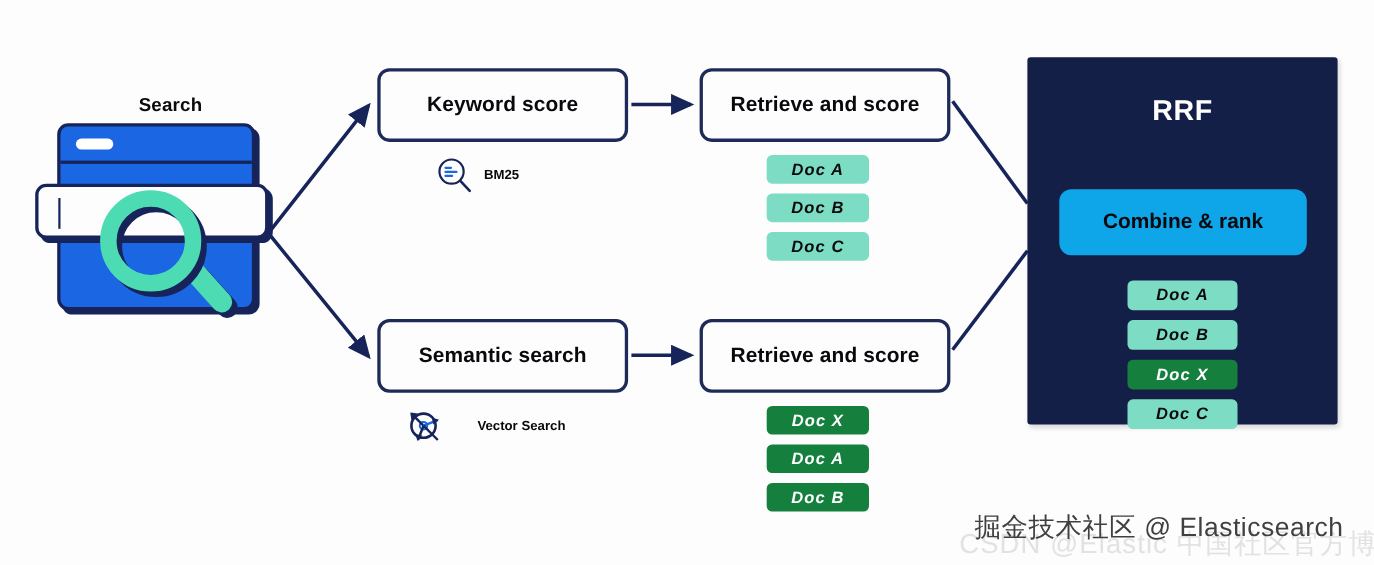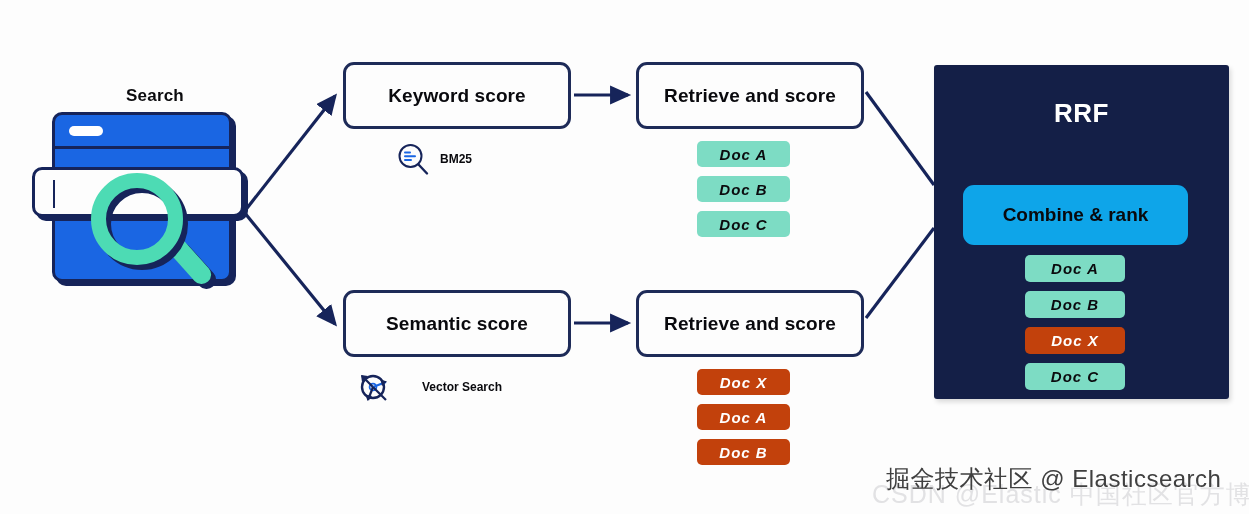--- a/index.html
+++ b/index.html
@@ -187,21 +187,21 @@
   .tech-label {
     position: absolute;
     display: flex;
     align-items: center;
     gap: 10px;
     font-size: 12px;
     font-weight: bold;
     color: #09090d;
   }
   #tech-bm25   { left: 396px; top: 142px; }
-  #tech-vector { left: 356px; top: 370px; gap: 32px; }
+  #tech-vector { left: 368px; top: 370px; gap: 32px; }
   .tech-icon { width: 34px; height: 34px; display: block; }
 
   
   .doc-list {
     position: absolute;
     display: flex;
     flex-direction: column;
     gap: 9px;
   }
   #docs-keyword  { left: 697px; top: 141px; }
@@ -219,36 +219,35 @@
     font-style: italic;
     font-weight: bold;
     letter-spacing: 1px;
     box-sizing: border-box;
   }
   .doc-pill.teal {
     background: #7ddcc4;
     color: #0b0b0e;
   }
   .doc-pill.blue {
-    background: #c2410c;
+    background: #15803d;
     color: #ffffff;
   }
   #docs-rrf .doc-pill { width: 100px; height: 27px; }
 
   
   #rrf-panel {
     position: absolute;
     left: 934px;
-    top: 65px;
+    top: 52px;
     width: 282px;
     height: 334px;
     background: #141f47;
     border-radius: 3px;
     box-shadow: 2px 3px 5px rgba(0,0,0,0.14);
-    padding-left: 13px;
   }
   #rrf-title {
     position: absolute;
     left: 0;
     top: 33px;
     width: 100%;
     text-align: center;
     font-size: 26px;
     font-weight: bold;
     color: #ffffff;
@@ -352,21 +351,21 @@
   </div>
 
   <div class="stage-box" id="box-retrieve1">Retrieve and score</div>
 
   <div class="doc-list" id="docs-keyword">
     <div class="doc-pill teal">Doc  A</div>
     <div class="doc-pill teal">Doc  B</div>
     <div class="doc-pill teal">Doc  C</div>
   </div>
 
-  <div class="stage-box" id="box-semantic">Semantic score</div>
+  <div class="stage-box" id="box-semantic">Semantic search</div>
 
   <div class="tech-label" id="tech-vector">
     <svg class="tech-icon" viewBox="0 0 34 34" xmlns="http://www.w3.org/2000/svg">
       <circle cx="17" cy="17" r="11" fill="none" stroke="#16245a" stroke-width="2.4"></circle>
       <circle cx="17" cy="17" r="3.4" fill="none" stroke="#1a66e3" stroke-width="1.8"></circle>
       <line x1="17" y1="17" x2="6" y2="6" stroke="#16245a" stroke-width="2.2"></line>
       <path d="M5,5 L12,6 L6,12 Z" fill="#16245a"></path>
       <line x1="17" y1="17" x2="30" y2="12" stroke="#1a66e3" stroke-width="2.2"></line>
       <path d="M31,11.5 L24.5,9.5 L26,16 Z" fill="#16245a"></path>
       <line x1="17" y1="17" x2="12" y2="30" stroke="#16245a" stroke-width="2.2"></line>

